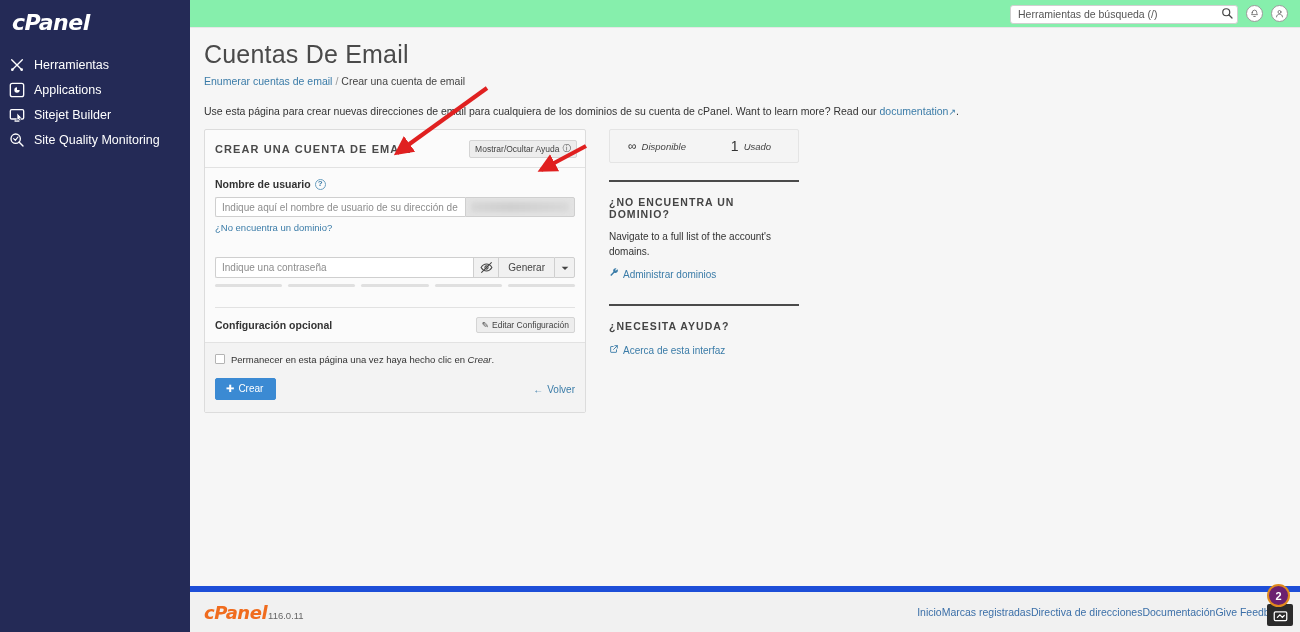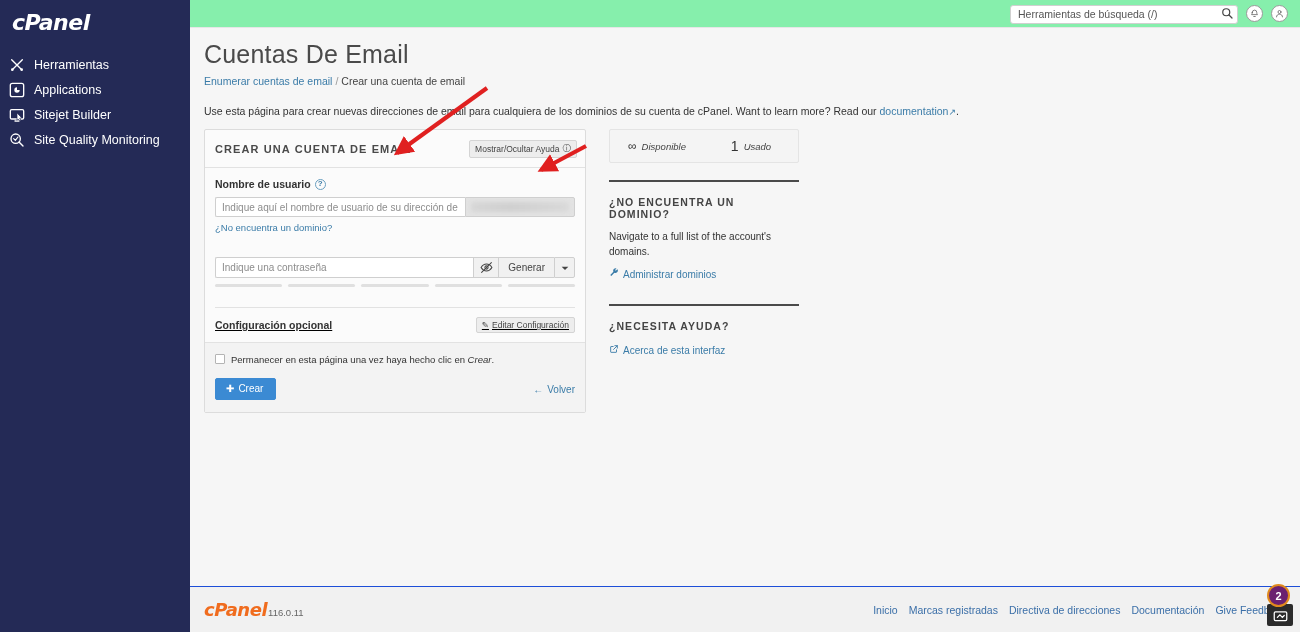--- a/index.html
+++ b/index.html
@@ -192,21 +192,20 @@
   .btn-caret { width: 21px; border-right: 1px solid #cfcfcf; border-radius: 0 2px 2px 0; }
 
   .meter { display: flex; gap: 6px; margin-top: 6px; }
   .meter span { flex: 1 1 0; height: 3px; background: #e0e0e0; border-radius: 2px; display: block; }
 
   .opt-row {
     display: flex; align-items: center; justify-content: space-between;
     margin-top: 20px;
     padding: 9px 0 9px 0;
     border-top: 1px solid #e2e2e2;
-    text-decoration: underline;
   }
   .opt-title { font-size: 10.5px; font-weight: 700; color: #333; }
   .edit-btn {
     font-size: 8.5px; color: #444;
     background: #ededed; border: 1px solid #d4d4d4; border-radius: 2px;
     padding: 2px 5px; cursor: pointer;
     display: inline-flex; align-items: center; gap: 3px;
     font-family: "Liberation Sans", sans-serif;
   }
   .card-foot {
@@ -249,31 +248,31 @@
     margin-top: 14px;
   }
   .sec-text { font-size: 10px; color: #333; margin-top: 10px; line-height: 1.45; }
   .sec-link { font-size: 10px; color: #3b7ca8; margin-top: 9px; display: inline-flex; align-items: center; gap: 4px; cursor: pointer; }
 
   
   .footer {
     position: absolute; left: 0; bottom: 0;
     width: 1110px; height: 46px;
     background: #f1f1f1;
-    border-top: 1px solid #1d4ed8;
+    border-top: 6px solid #1d4ed8;
     display: flex; align-items: center; justify-content: space-between;
     padding: 0 14px 0 14px;
   }
   .foot-logo {
     font-family: "DejaVu Sans", sans-serif;
     font-size: 18px; font-weight: 700; font-style: italic;
     color: #f06c1e; letter-spacing: -0.5px;
   }
   .foot-ver { font-size: 9.5px; color: #666; margin-left: 1px; }
-  .foot-links { display: flex; gap: 11px; }
+  .foot-links { display: flex; }
   .foot-links a { font-size: 10.5px; color: #3b6fa8; text-decoration: none; cursor: pointer; white-space: nowrap; }
 
   
   .badge-widget {
     position: absolute; right: 5px; bottom: 4px;
     width: 40px; height: 44px;
   }
   .cam-ico {
     position: absolute; right: 2px; bottom: 2px;
     width: 26px; height: 22px; background: #2b2b2b;

